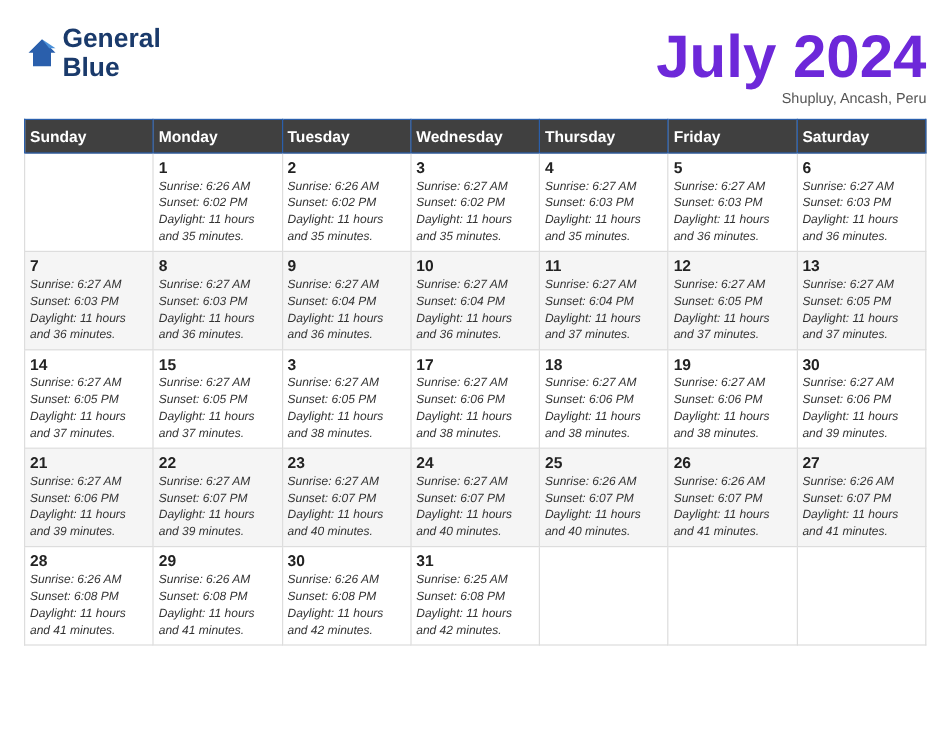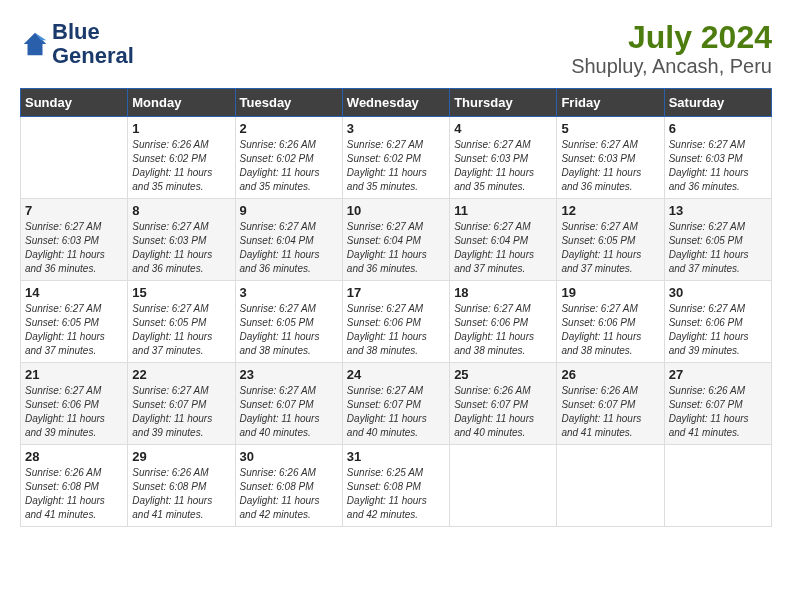--- a/index.html
+++ b/index.html
@@ -28,27 +28,27 @@
     }
     .logo-icon {
       width: 30px;
       height: 30px;
       margin-right: 2px;
     }
     .title-area {
       text-align: right;
     }
     .month-title {
-      font-size: 32px;
-      font-weight: bold;
-      color: #4d7c0f;
+      font-size: 50px;
+      font-weight: bold;
+      color: #6d28d9;
       line-height: 1.1;
     }
     .subtitle {
-      font-size: 20px;
+      font-size: 12px;
       color: #555;
     }
     table {
       width: 100%;
       border-collapse: collapse;
       table-layout: fixed;
     }
     thead tr {
       background-color: #404040;
     }
@@ -93,22 +93,22 @@
 </head>
 <body>
 
 <div class="header">
   <div class="logo">
     <svg class="logo-icon" viewBox="0 0 40 40">
       <polygon points="20,5 35,20 30,20 30,35 10,35 10,20 5,20" fill="#2a5fac"></polygon>
       <polygon points="20,5 35,15 28,15" fill="#4a90d9"></polygon>
     </svg>
     <div class="logo-text">
+      <div>General</div>
       <div>Blue</div>
-      <div>General</div>
     </div>
   </div>
   <div class="title-area">
     <div class="month-title">July 2024</div>
     <div class="subtitle">Shupluy, Ancash, Peru</div>
   </div>
 </div>
 
 <table>
   <thead>

